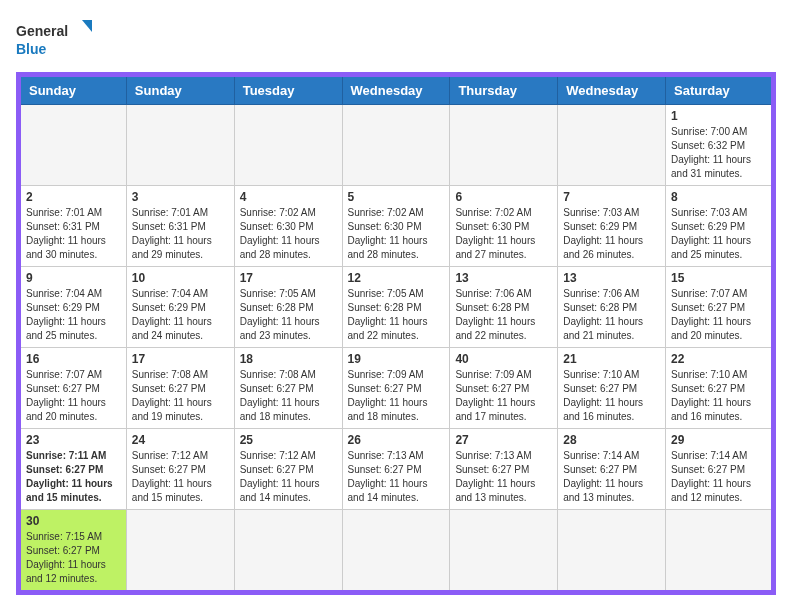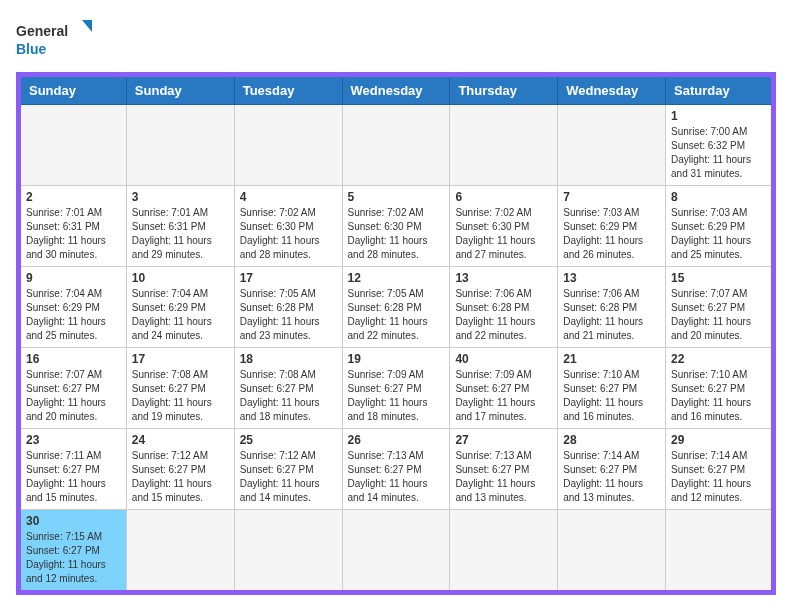--- a/index.html
+++ b/index.html
@@ -69,21 +69,21 @@
     }
     .calendar td .day-info {
       font-size: 10px;
       line-height: 1.4;
       color: #333;
     }
     .last-row td {
       background: #f5f5f5;
     }
     .last-row td.has-data {
-      background: #7dd3fc;
+      background: #bef264;
     }
   </style>
 </head>
 <body>
 
 <div class="header">
   <div class="logo">
 <svg width="80" height="44" viewBox="0 0 80 44">
   <text x="0" y="20" font-size="14" font-weight="bold" font-family="Arial" fill="#333">General</text>
   <text x="0" y="38" font-size="14" font-weight="bold" font-family="Arial" fill="#1a7abf">Blue</text>
@@ -273,21 +273,21 @@
           <span class="day-num">22</span>
           <div class="day-info" style="white-space: pre-line;">Sunrise: 7:10 AM
 Sunset: 6:27 PM
 Daylight: 11 hours
 and 16 minutes.</div>
         </td>
       </tr>
       <tr>
         <td>
           <span class="day-num">23</span>
-          <div class="day-info" style="white-space: pre-line;">Sunrise: 7:11 AM
+          <div class="day-info" style="white-space: pre-line; font-weight: bold;">Sunrise: 7:11 AM
 Sunset: 6:27 PM
 Daylight: 11 hours
 and 15 minutes.</div>
         </td>
         <td>
           <span class="day-num">24</span>
           <div class="day-info" style="white-space: pre-line;">Sunrise: 7:12 AM
 Sunset: 6:27 PM
 Daylight: 11 hours
 and 15 minutes.</div>

